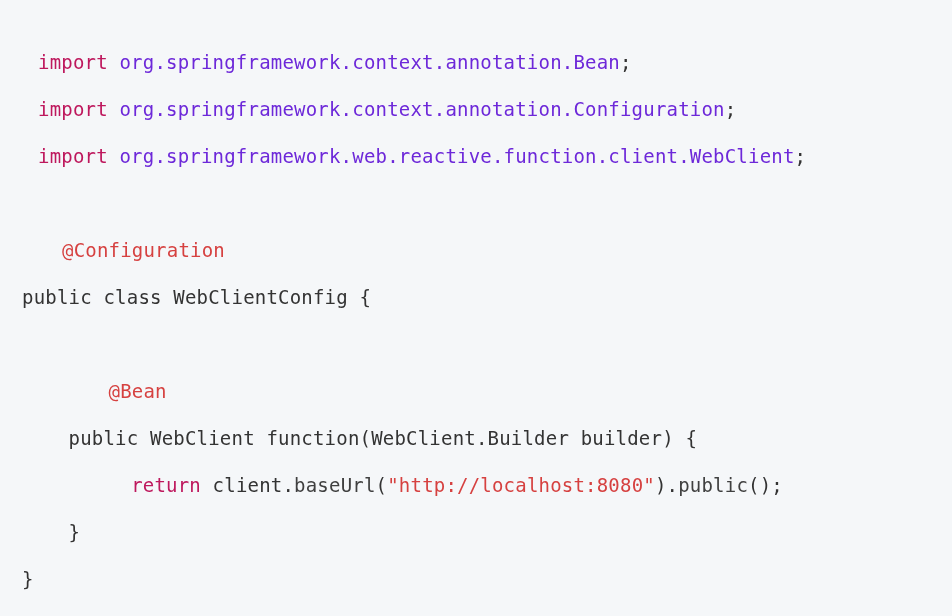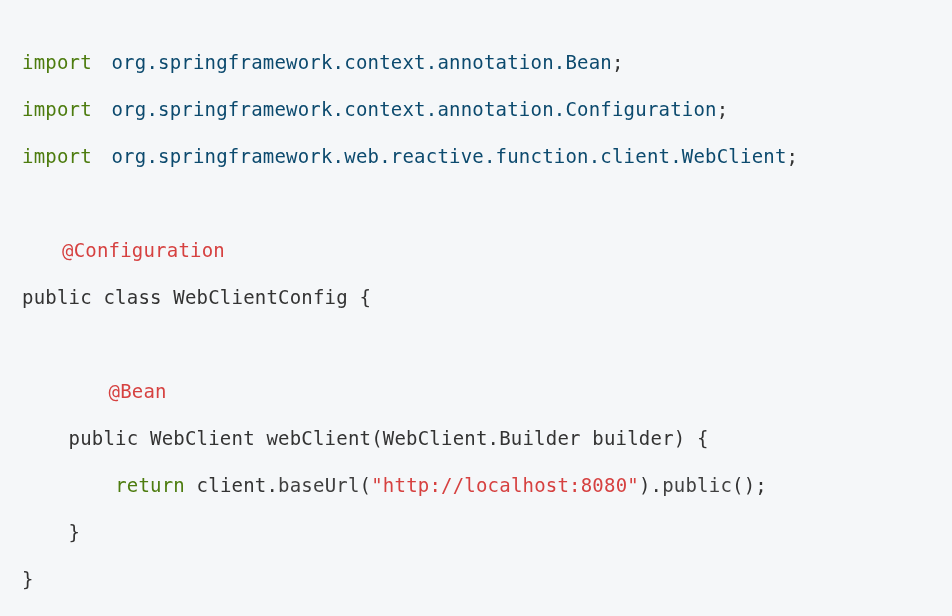--- a/index.html
+++ b/index.html
@@ -14,34 +14,34 @@
   .code-block {
     padding: 20px 22px;
     font-size: 19px;
     line-height: 47px;
     letter-spacing: 0.2px;
     color: #333;
   }
   .line {
     white-space: pre;
   }
-  .kw-import { color: #4d7c0f; } 
-  .pkg { color: #0c4a6e; margin-left: 8px; } 
+  .kw-import { color: #be185d; margin-left: 16px; } 
+  .pkg { color: #6d28d9; } 
   .annotation { color: #d64140; margin-left: 40px; } 
   .str { color: #d64140; } 
   .fn { color: #404040; } 
   .plain { color: #333; }
 </style>
 </head>
 <body>
 
 <pre class="code-block"><span class="line"><span class="kw-import">import</span> <span class="pkg">org.springframework.context.annotation.Bean</span><span class="plain">;</span></span>
 <span class="line"><span class="kw-import">import</span> <span class="pkg">org.springframework.context.annotation.Configuration</span><span class="plain">;</span></span>
 <span class="line"><span class="kw-import">import</span> <span class="pkg">org.springframework.web.reactive.function.client.WebClient</span><span class="plain">;</span></span>
 <span class="line"> </span>
 <span class="line"><span class="annotation">@Configuration</span></span>
 <span class="line"><span class="plain">public class WebClientConfig {</span></span>
 <span class="line"> </span>
 <span class="line">    <span class="annotation">@Bean</span></span>
-<span class="line">    <span class="plain">public WebClient webClient(WebClient.Builder builder) {</span></span>
+<span class="line">    <span class="plain">public WebClient function(WebClient.Builder builder) {</span></span>
 <span class="line">        <span class="kw-import">return</span><span class="plain"> client.</span><span class="fn">baseUrl</span><span class="plain">(</span><span class="str">"http://localhost:8080"</span><span class="plain">).</span><span class="fn">public</span><span class="plain">();</span></span>
 <span class="line">    <span class="plain">}</span></span>
 <span class="line"><span class="plain">}</span></span></pre>
 
 </body></html>

